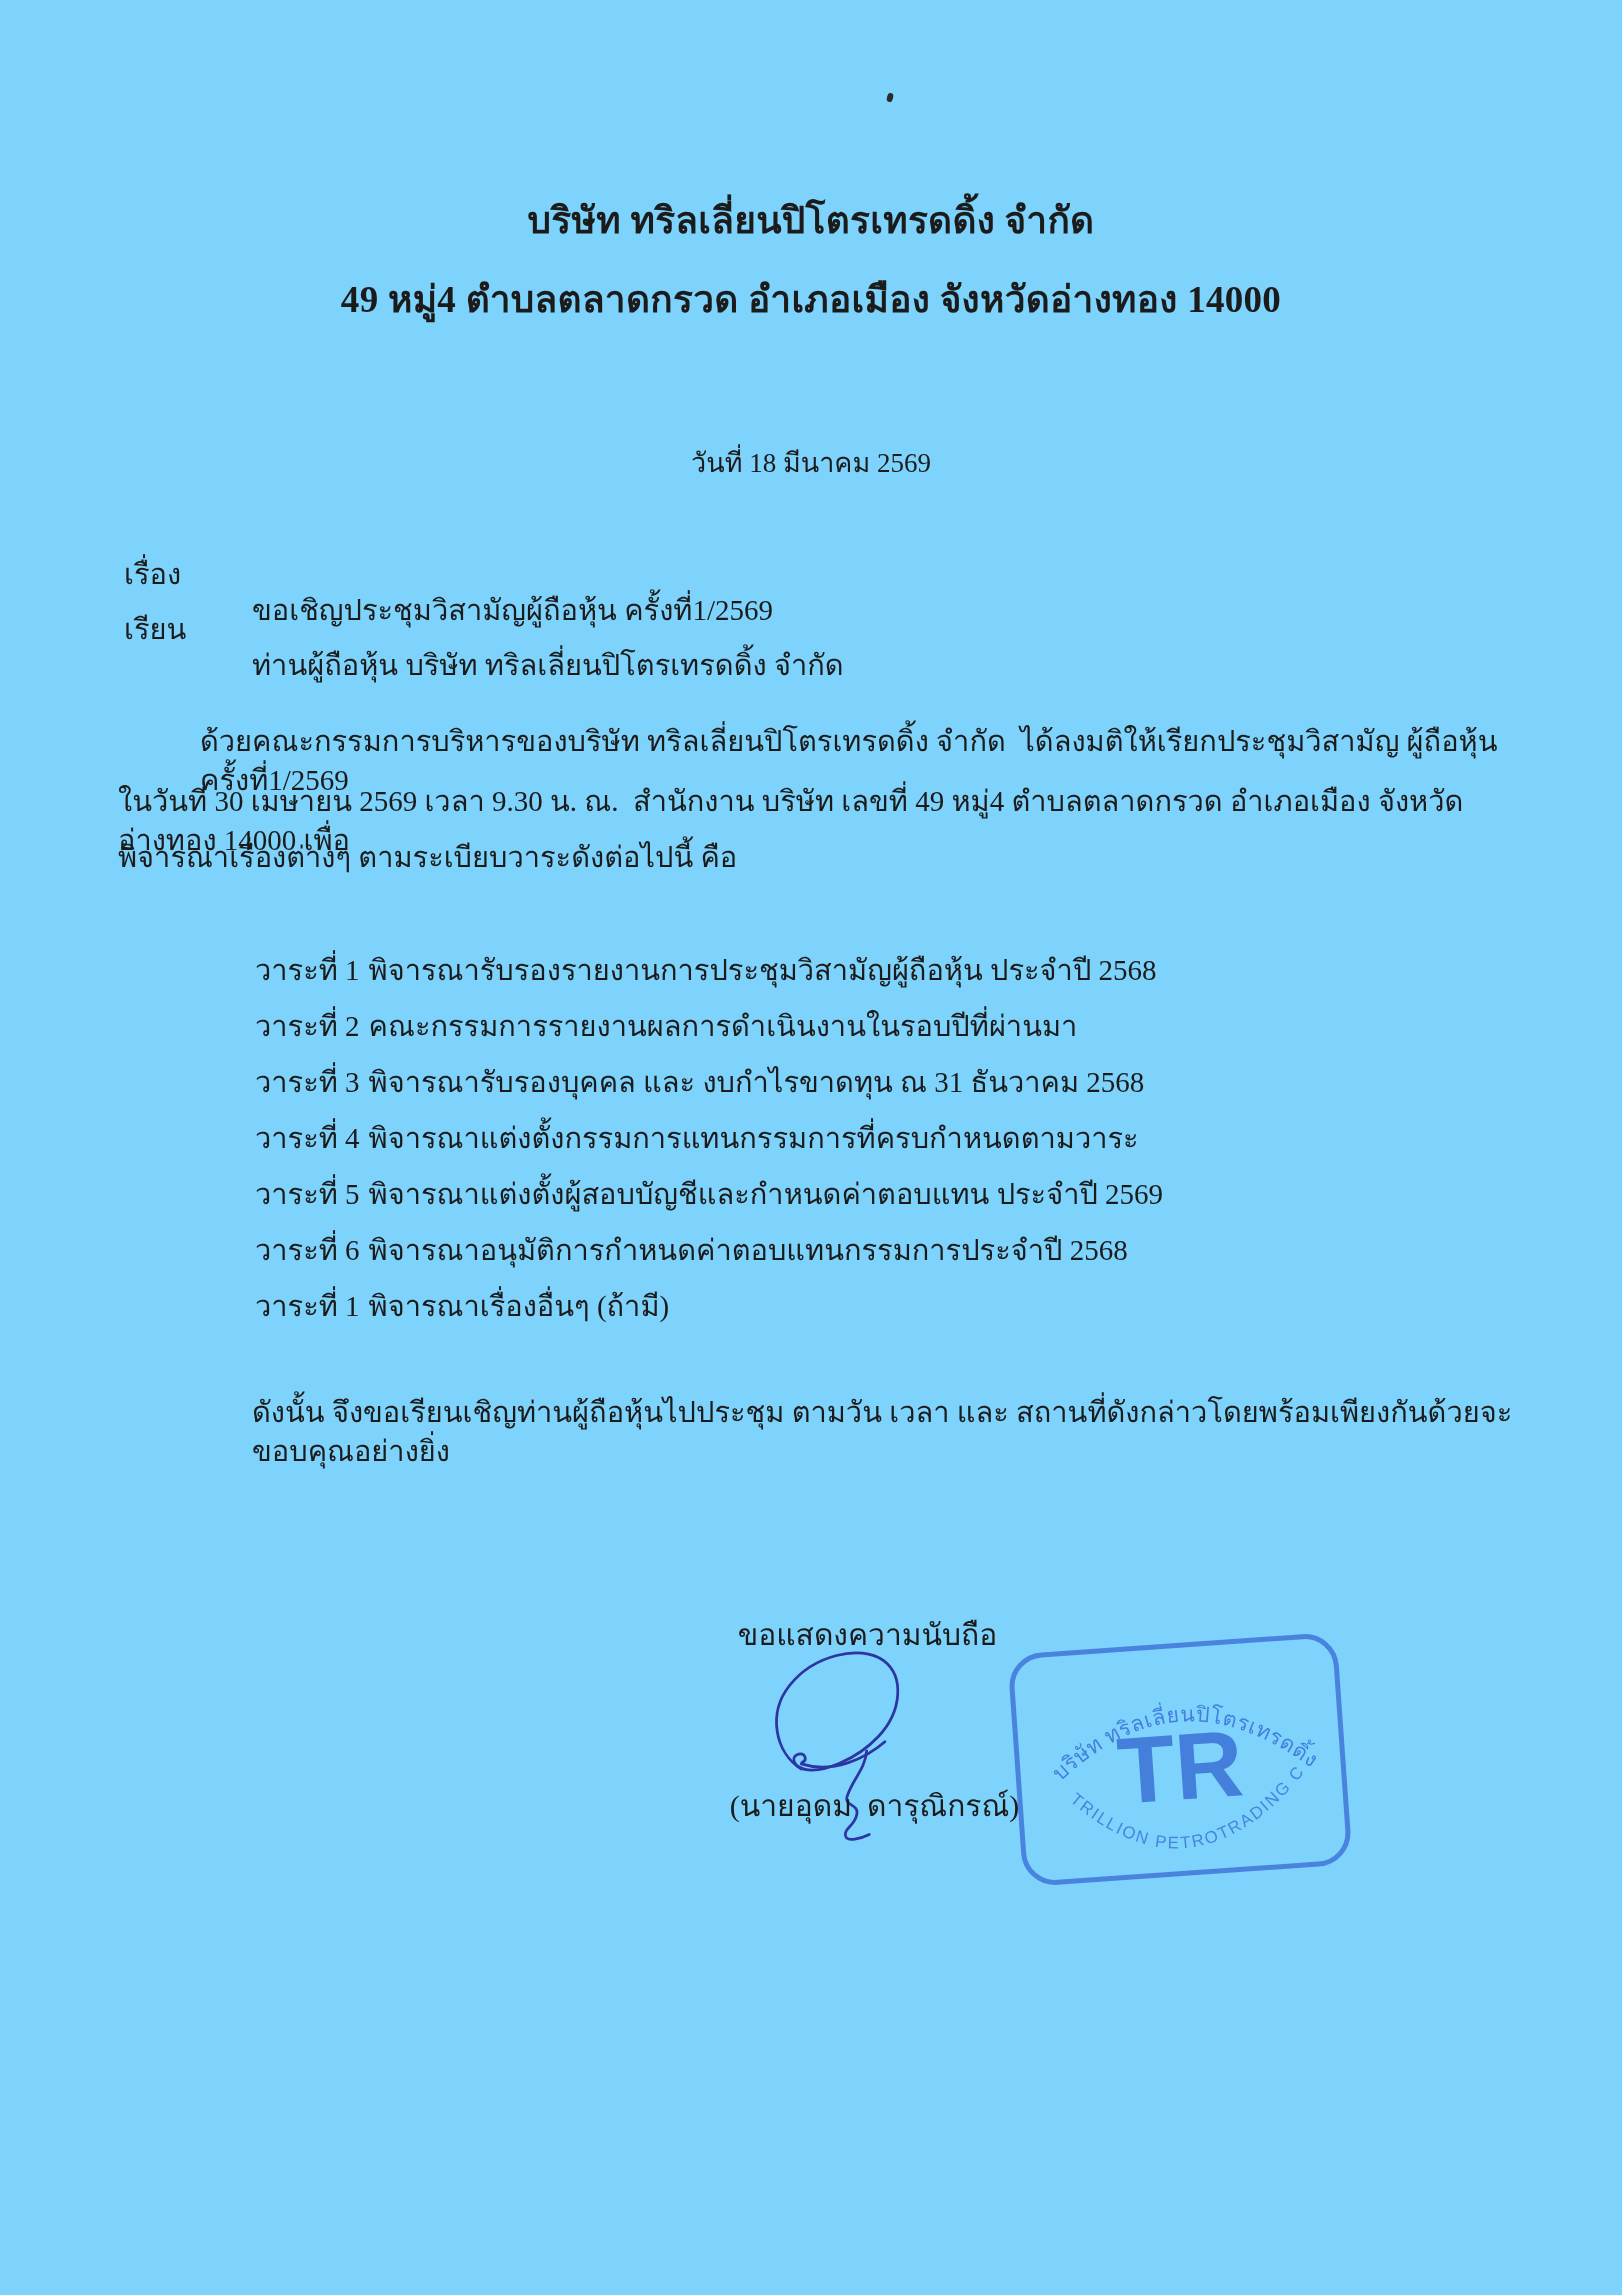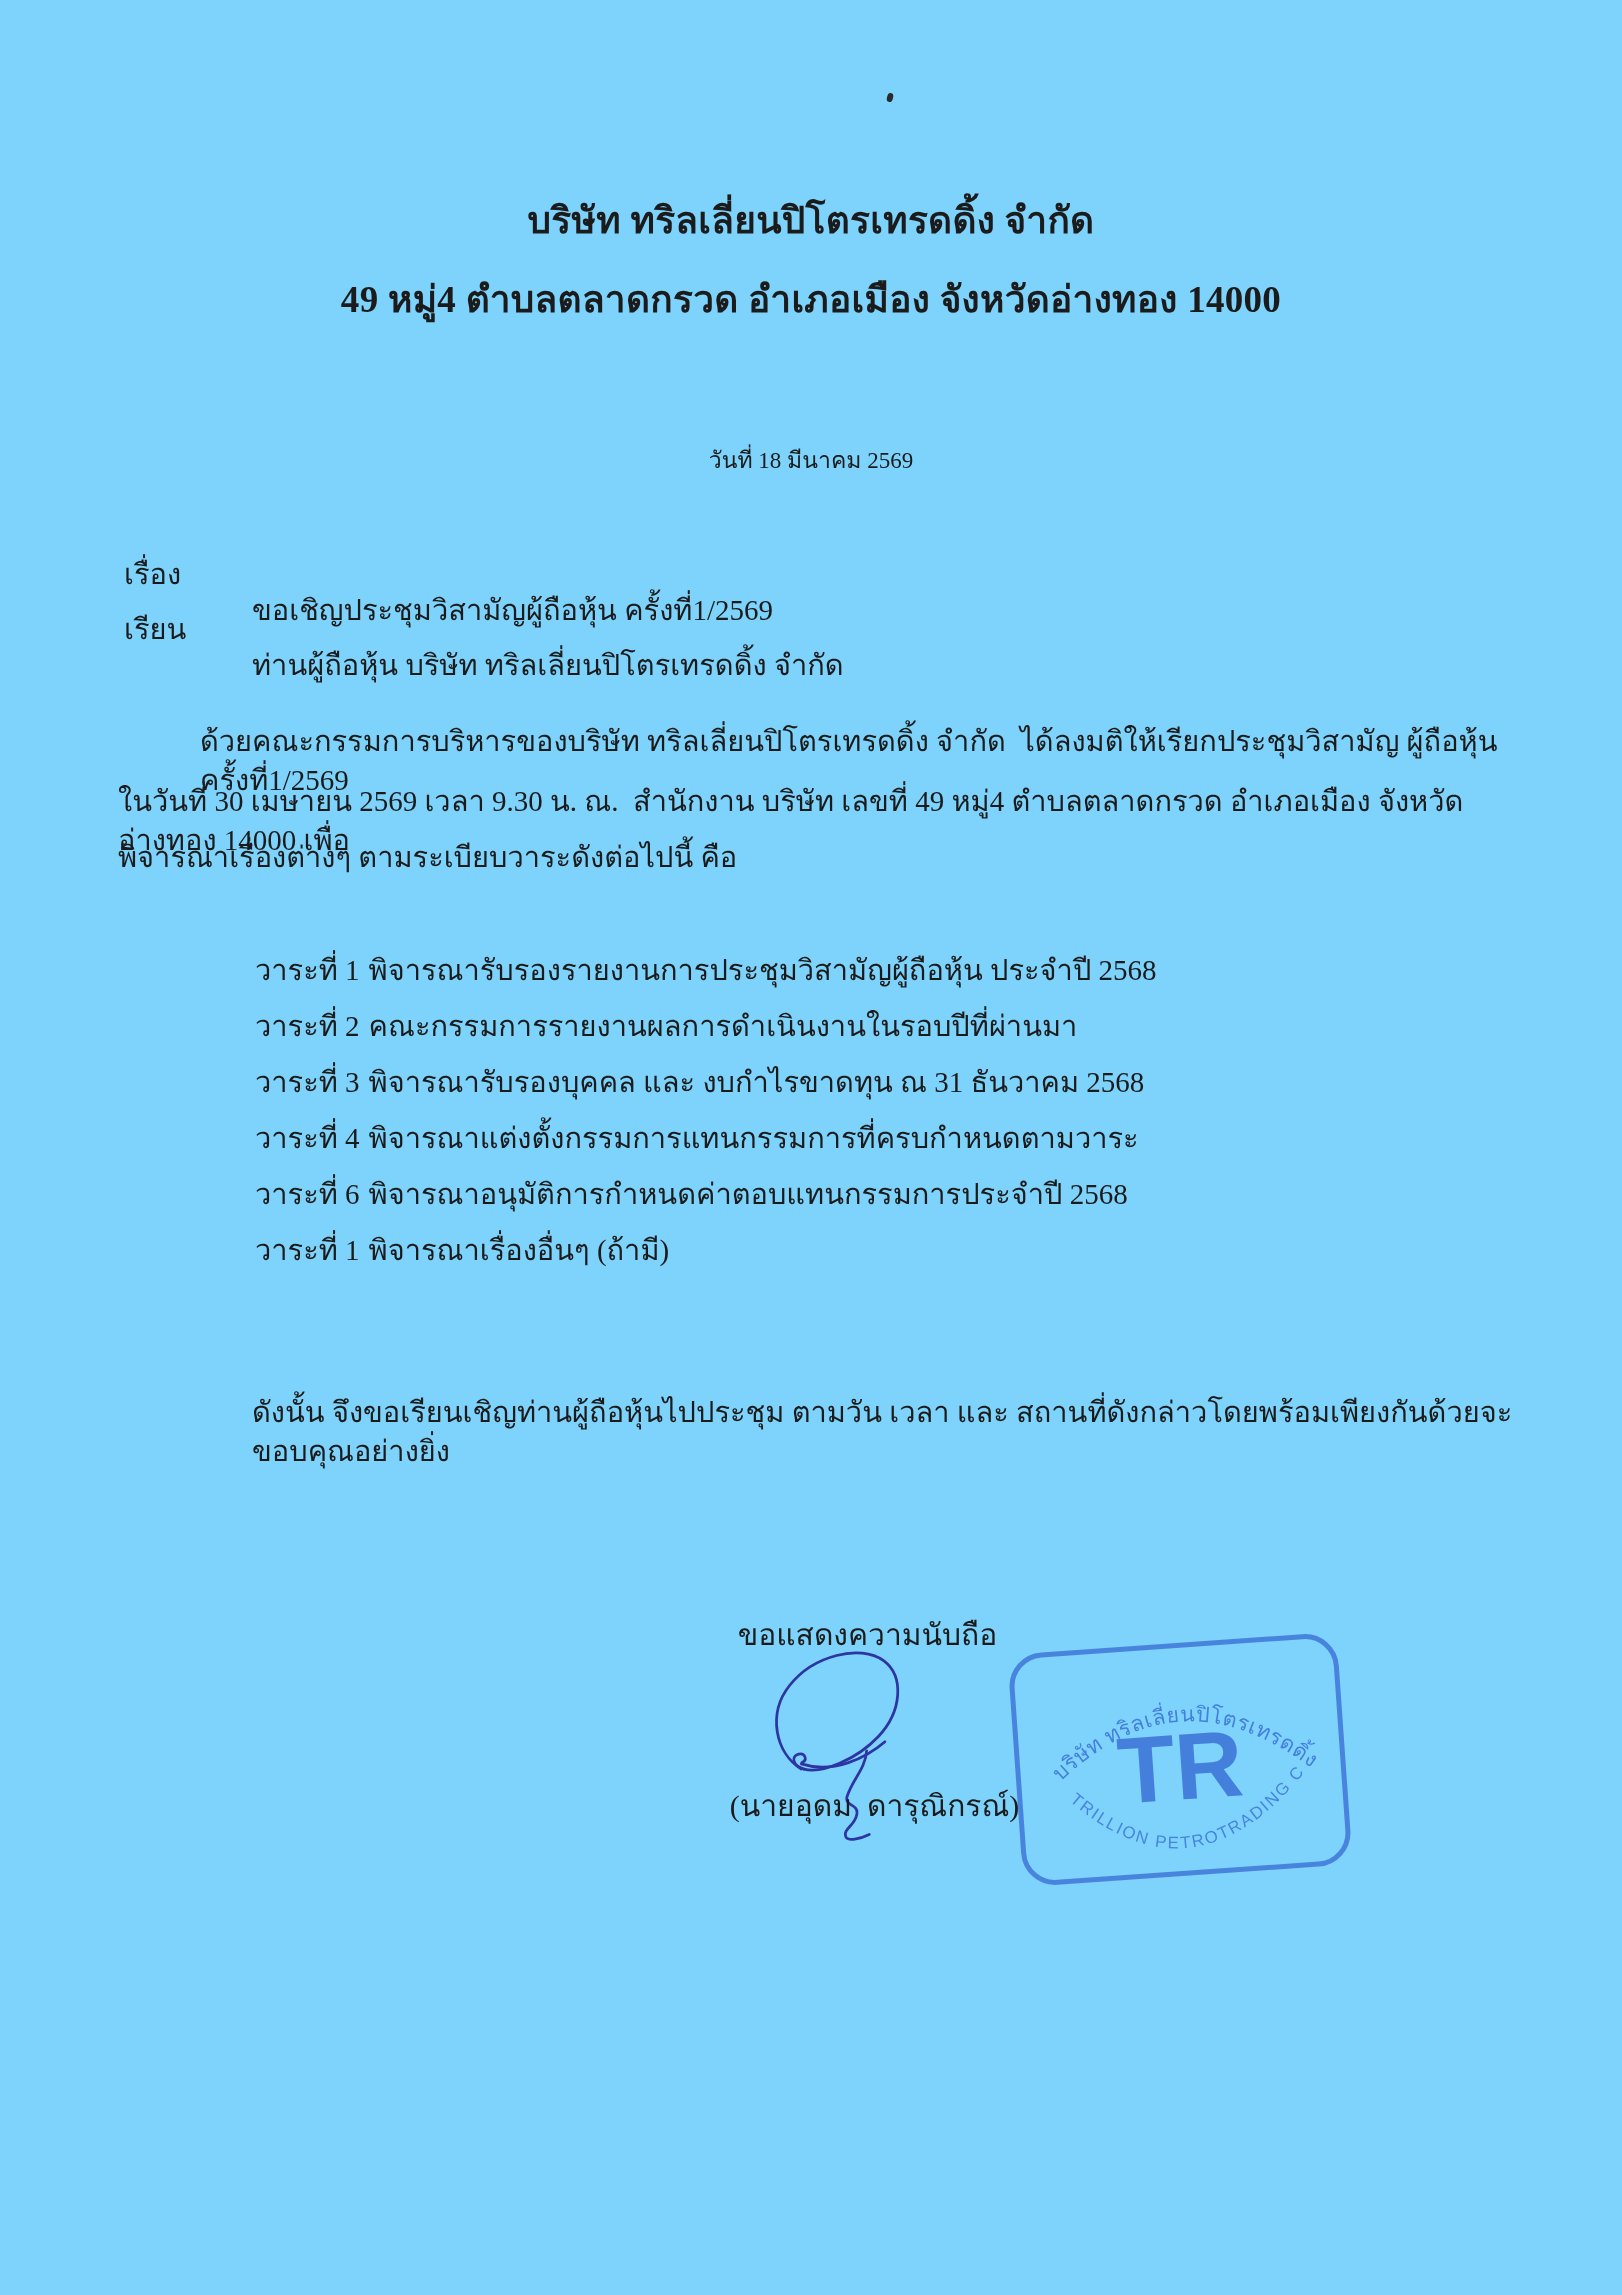--- a/index.html
+++ b/index.html
@@ -24,21 +24,21 @@
   .center { text-align: center; }
 
   .title-line {
     left: 0; width: 1622px;
     font-size: 37px;
     font-weight: 700;
     letter-spacing: 0.3px;
   }
   .date-line {
     left: 0; width: 1622px;
-    font-size: 23px;
+    font-size: 27px;
   }
   .field-label { left: 124px; font-size: 29px; }
   .field-text  { left: 252px; font-size: 29px; margin-top: 36px; }
 
   .body-line { font-size: 29px; }
 
   .agenda-block {
     left: 255px; top: 942px;
     width: 1243px;
   }
@@ -113,20 +113,23 @@
     <div class="agenda-row">
       <span class="agenda-label">วาระที่ 2</span><span>คณะกรรมการรายงานผลการดำเนินงานในรอบปีที่ผ่านมา</span>
     </div>
     <div class="agenda-row">
       <span class="agenda-label">วาระที่ 3</span><span>พิจารณารับรองบุคคล และ งบกำไรขาดทุน ณ 31 ธันวาคม 2568</span>
     </div>
     <div class="agenda-row">
       <span class="agenda-label">วาระที่ 4</span><span>พิจารณาแต่งตั้งกรรมการแทนกรรมการที่ครบกำหนดตามวาระ</span>
     </div>
     <div class="agenda-row">
+      <span class="agenda-label">วาระที่ 5</span><span>พิจารณาแต่งตั้งผู้สอบบัญชีและกำหนดค่าตอบแทน ประจำปี 2569</span>
+    </div>
+    <div class="agenda-row">
       <span class="agenda-label">วาระที่ 6</span><span>พิจารณาอนุมัติการกำหนดค่าตอบแทนกรรมการประจำปี 2568</span>
     </div>
     <div class="agenda-row">
       <span class="agenda-label">วาระที่ 1</span><span>พิจารณาเรื่องอื่นๆ (ถ้ามี)</span>
     </div>
   </div>
 
   <div class="abs txt body-line" style="left:252px; top:1393px; width:1308px">ดังนั้น จึงขอเรียนเชิญท่านผู้ถือหุ้นไปประชุม ตามวัน เวลา และ สถานที่ดังกล่าวโดยพร้อมเพียงกันด้วยจะขอบคุณอย่างยิ่ง</div>
 
   <div class="abs txt salutation center">ขอแสดงความนับถือ</div>

